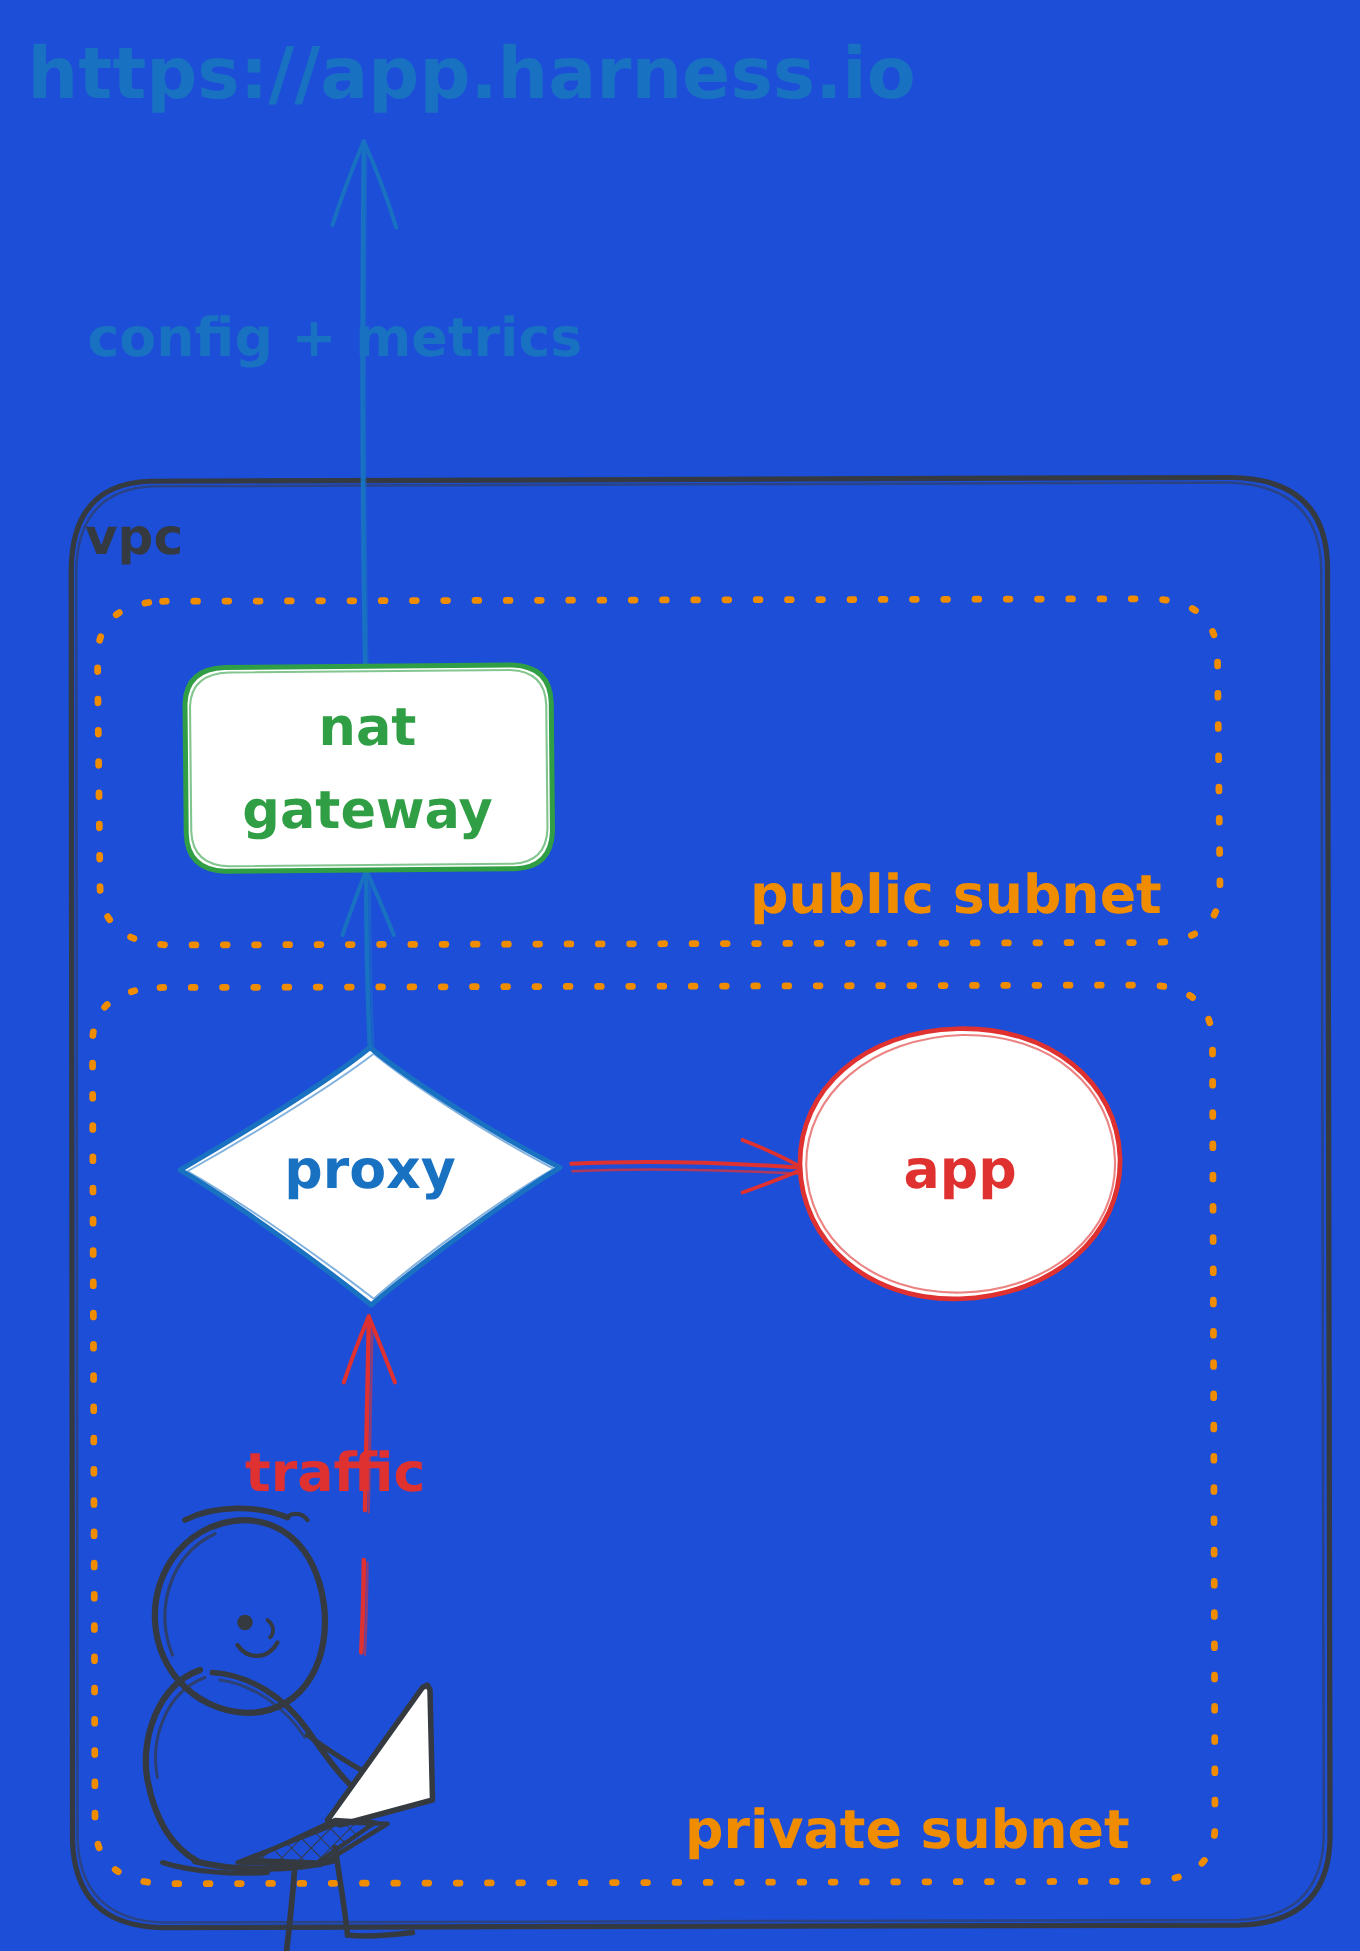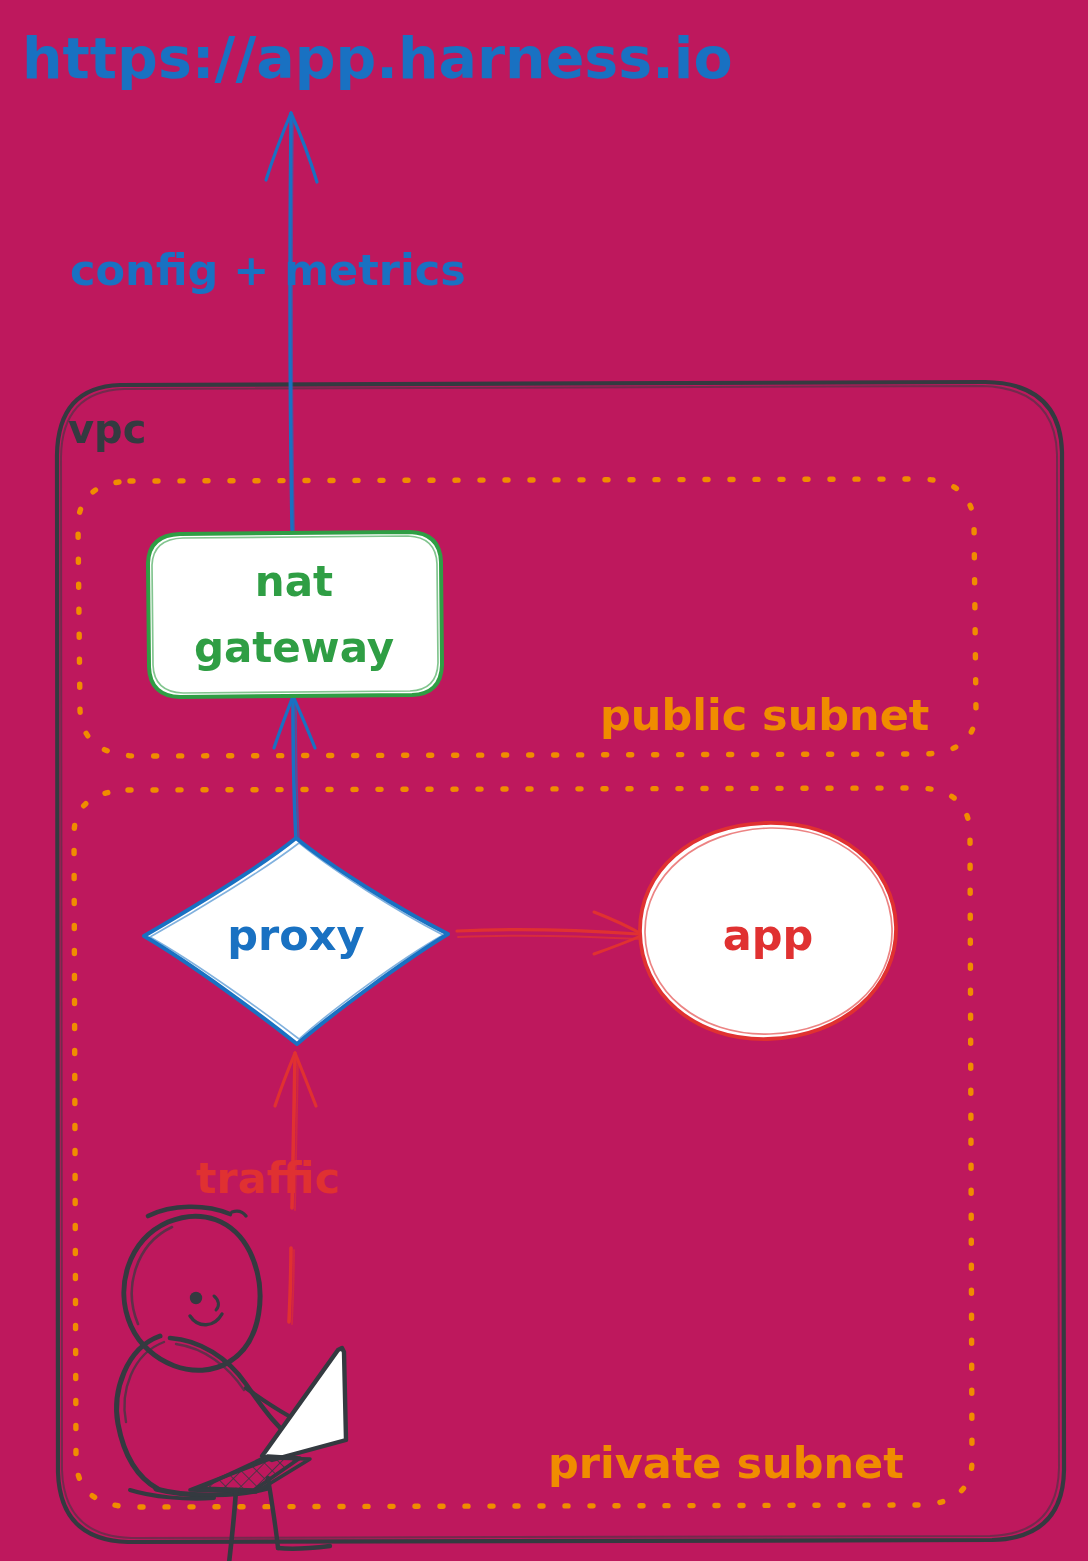--- a/index.html
+++ b/index.html
@@ -7,21 +7,21 @@
     padding: 0;
     background: #ffffff;
   }
   body {
     font-family: "DejaVu Sans", sans-serif;
   }
   #diagram-root {
     position: relative;
     width: 1088px;
     height: 1561px;
-    background: #be185d;
+    background: #1d4ed8;
     overflow: hidden;
   }
   #diagram-svg {
     position: absolute;
     left: 0;
     top: 0;
     width: 1088px;
     height: 1561px;
   }
 </style>

